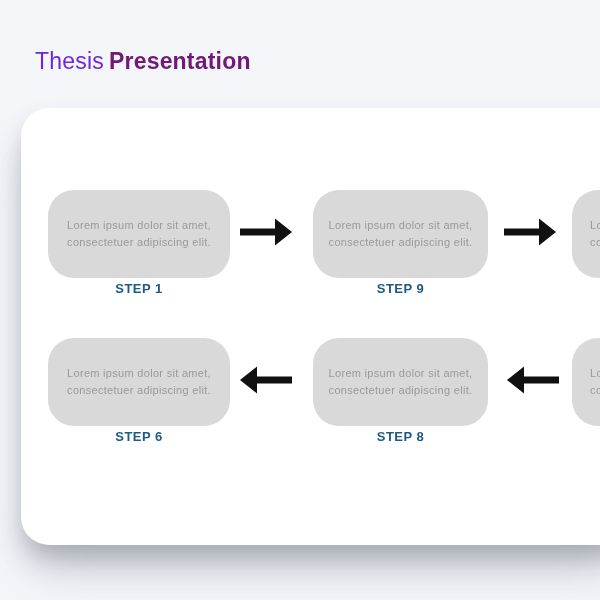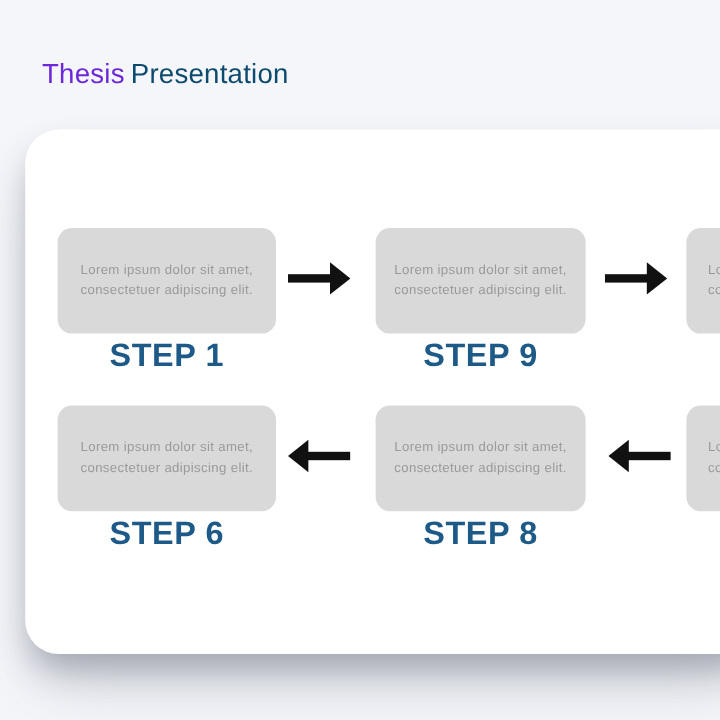--- a/index.html
+++ b/index.html
@@ -13,55 +13,55 @@
   }
   .page-title {
     position: absolute;
     left: 35px;
     top: 48px;
     font-size: 23px;
     letter-spacing: 0.2px;
     white-space: nowrap;
   }
   .title-regular { font-weight: 400; color: #6d28d9; }
-  .title-bold   { font-weight: 400; color: #0c4a6e; margin-left: 5px; text-align: right; }
+  .title-bold   { font-weight: 700; color: #701a75; margin-left: 5px; text-align: right; }
 
   .card {
     position: absolute;
     left: 21px;
     top: 108px;
     width: 612px;
     height: 437px;
     background: #ffffff;
     border-radius: 28px;
     box-shadow: 0 16px 26px -4px rgba(105,110,125,0.45),
                 0 32px 52px -10px rgba(105,110,125,0.28);
   }
 
   .step-box {
     position: absolute;
     height: 88px;
     background: #d9d9d9;
-    border-radius: 12px;
+    border-radius: 26px;
     display: flex;
     flex-direction: column;
     align-items: center;
     justify-content: center;
     text-align: center;
   }
   .step-box .body-line {
     font-size: 11px;
     color: #9a9a9a;
     line-height: 1.55;
     letter-spacing: 0.3px;
     white-space: nowrap;
   }
   .step-label {
     position: absolute;
-    font-size: 27px;
+    font-size: 13px;
     font-weight: 700;
     color: #1d5a87;
     letter-spacing: 0.5px;
     text-align: center;
   }
   .arrow {
     position: absolute;
     width: 52px;
     height: 38px;
   }

